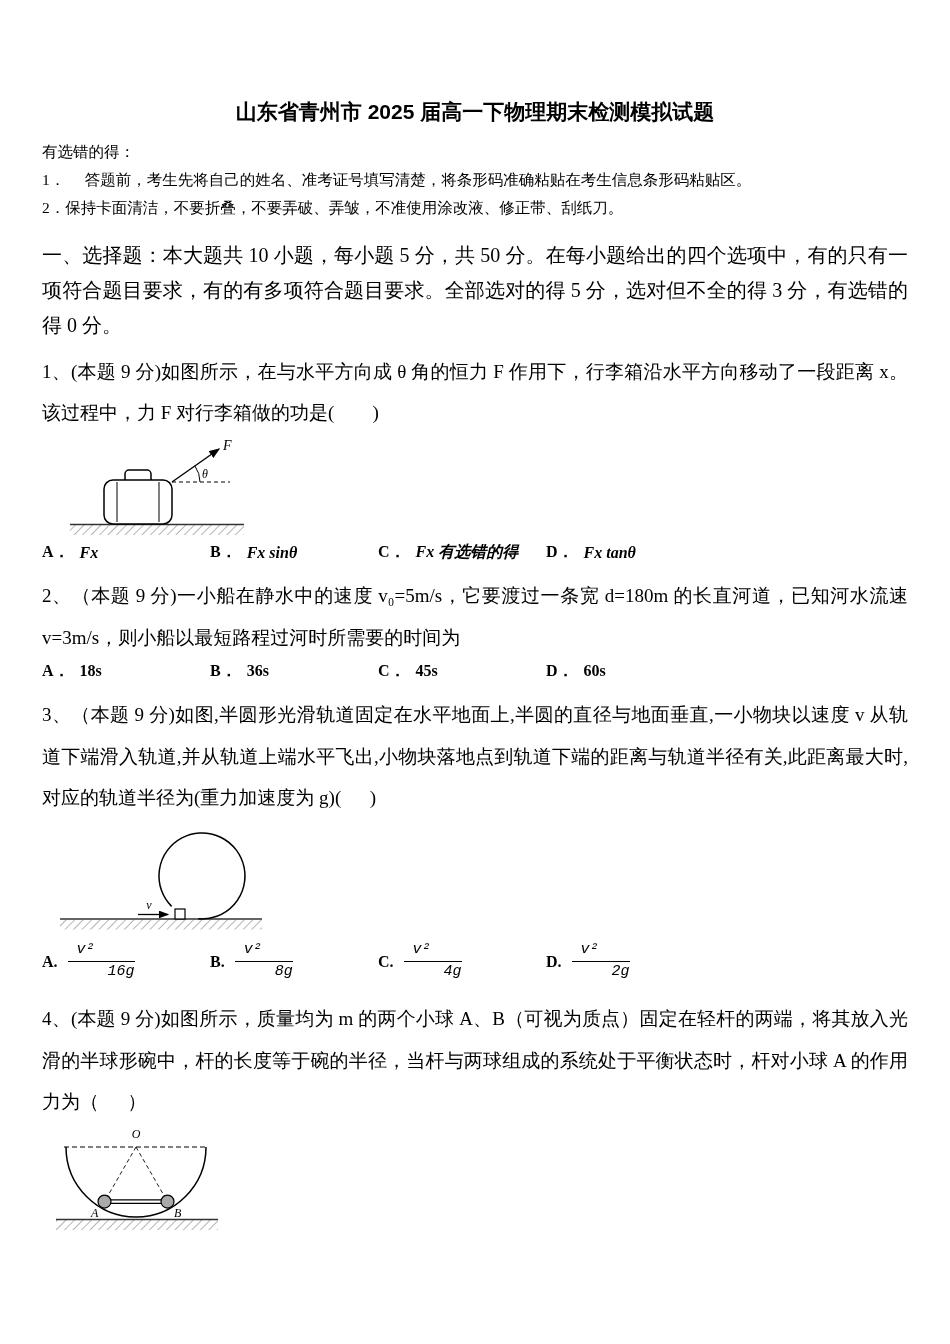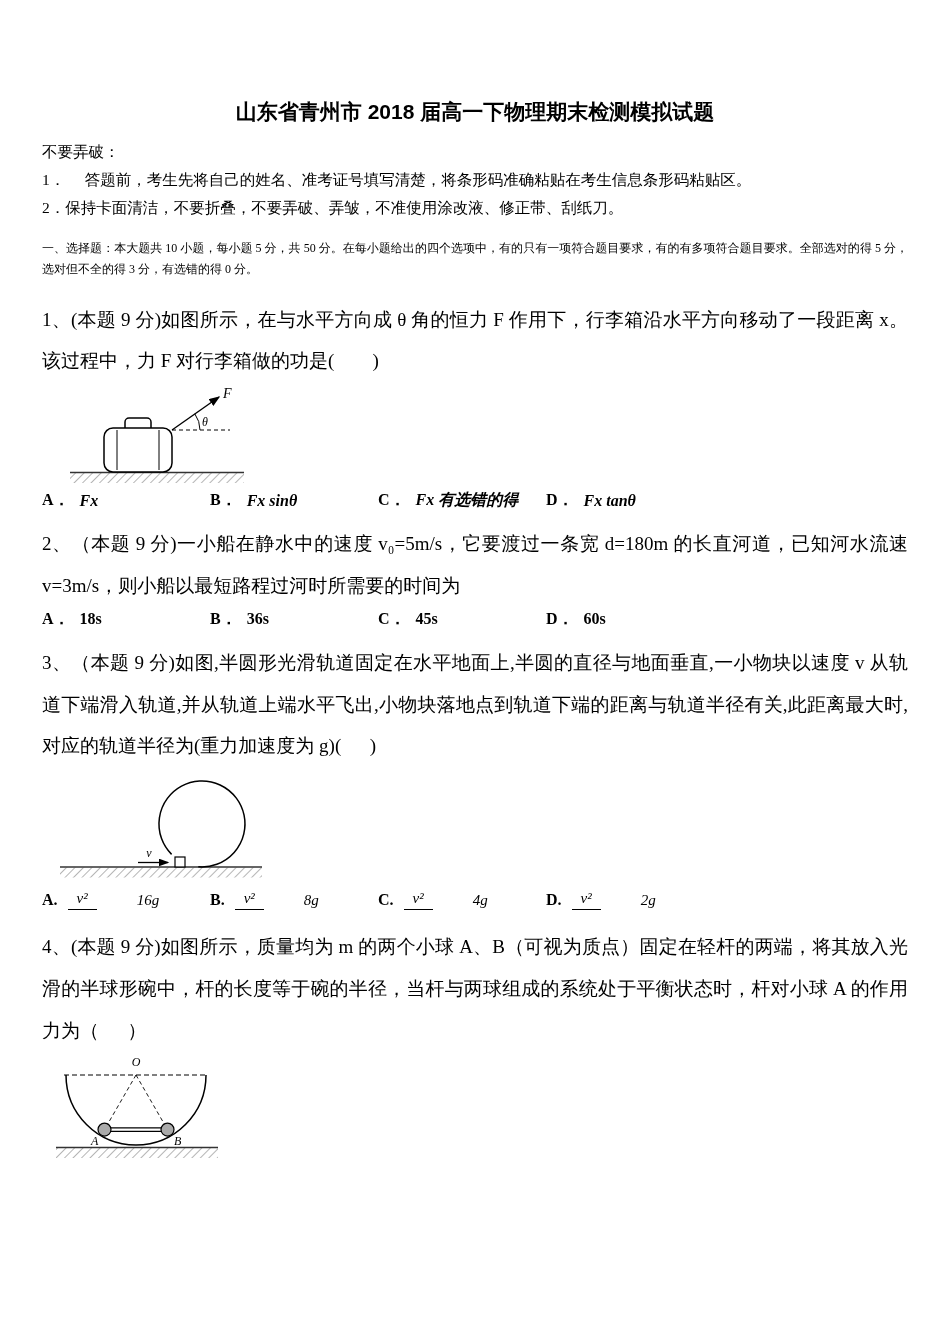--- a/index.html
+++ b/index.html
@@ -12,46 +12,46 @@
   }
   .title {
     text-align:center;
     font-family:"Liberation Sans","DejaVu Sans",sans-serif;
     font-size:21px; font-weight:700;
     margin-bottom:12px;
   }
   .notice { margin-bottom:16px; }
   .notice-header { font-size:15.5px; line-height:1.8; }
   .notice-item { font-size:15.5px; line-height:1.8; white-space:pre-wrap; text-align:justify; }
-  .section-heading { font-size:12px; line-height:1.75; text-align:justify; margin-bottom:19px; white-space:pre-wrap; }
+  .section-heading { font-size:20px; line-height:1.75; text-align:justify; margin-bottom:8px; white-space:pre-wrap; }
   .question { margin-bottom:6px; }
   .q-text { font-size:19px; line-height:2.2; text-align:justify; white-space:pre-wrap; }
   .figure { margin:2px 0 2px 20px; }
   .figure svg { display:block; }
   .options { display:flex; align-items:center; font-size:16px; margin:2px 0 12px 0; }
   .opt { width:168px; display:flex; align-items:center; }
   .opt:last-child { width:auto; }
   .opt-label { font-weight:700; margin-right:10px; }
   .opt-value { font-weight:700; }
   .opt-value.math { font-style:italic;font-family:Liberation Serif, serif; }
   .options.fracs { margin:8px 0 16px 0; }
-  .frac { display:inline-flex; flex-direction:row; align-items:center; font-style:italic; font-size:15px; line-height:1.25; }
+  .frac { display:inline-flex; flex-direction:column; font-style:italic; font-size:15px; line-height:1.25;font-family:Liberation Mono, monospace; }
   .frac-num { padding:0 9px 1px 9px; border-bottom:1.3px solid #000; }
   .frac-den { padding-top:1px;margin-left:40px; }
   svg text { font-family:"Liberation Serif","DejaVu Serif",serif; }
 </style>
 </head>
 <body>
 
 <div class="page">
 
-  <h1 class="title">山东省青州市 2018 届高一下物理期末检测模拟试题</h1>
+  <h1 class="title">山东省青州市 2025 届高一下物理期末检测模拟试题</h1>
 
   <div class="notice">
-    <div class="notice-header">不要弄破：</div>
+    <div class="notice-header">有选错的得：</div>
     <div class="notice-item">1．　 答题前，考生先将自己的姓名、准考证号填写清楚，将条形码准确粘贴在考生信息条形码粘贴区。</div>
     <div class="notice-item">2．保持卡面清洁，不要折叠，不要弄破、弄皱，不准使用涂改液、修正带、刮纸刀。</div>
   </div>
 
   <p class="section-heading">一、选择题：本大题共 10 小题，每小题 5 分，共 50 分。在每小题给出的四个选项中，有的只有一项符合题目要求，有的有多项符合题目要求。全部选对的得 5 分，选对但不全的得 3 分，有选错的得 0 分。</p>
 
   <div class="question">
     <p class="q-text">1、(本题 9 分)如图所示，在与水平方向成 θ 角的恒力 F 作用下，行李箱沿水平方向移动了一段距离 x。该过程中，力 F 对行李箱做的功是(        )</p>
 
     <div class="figure">

